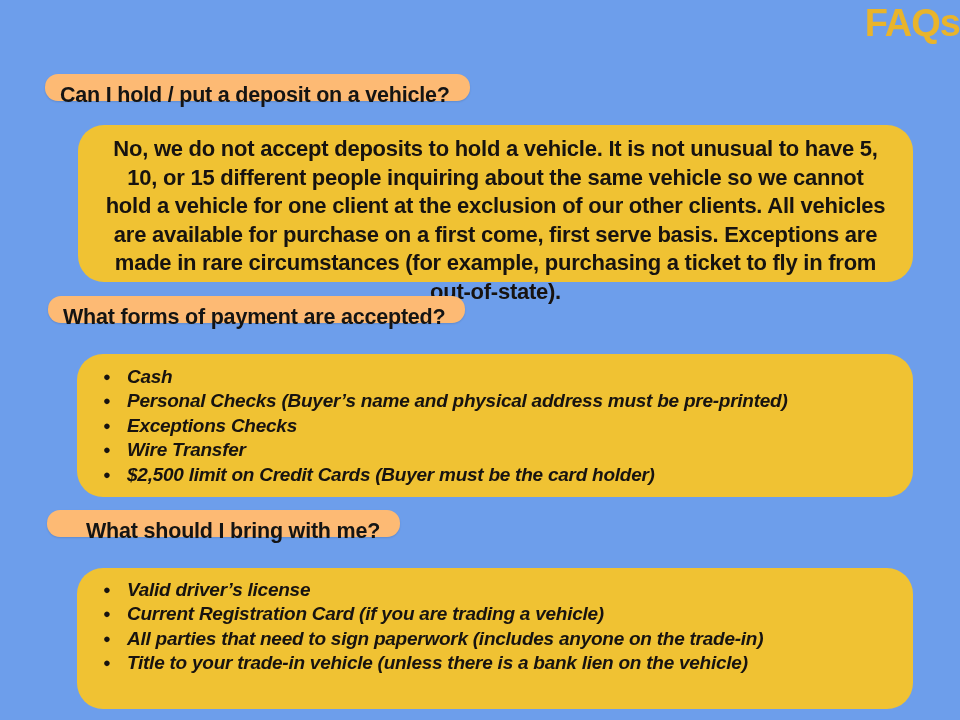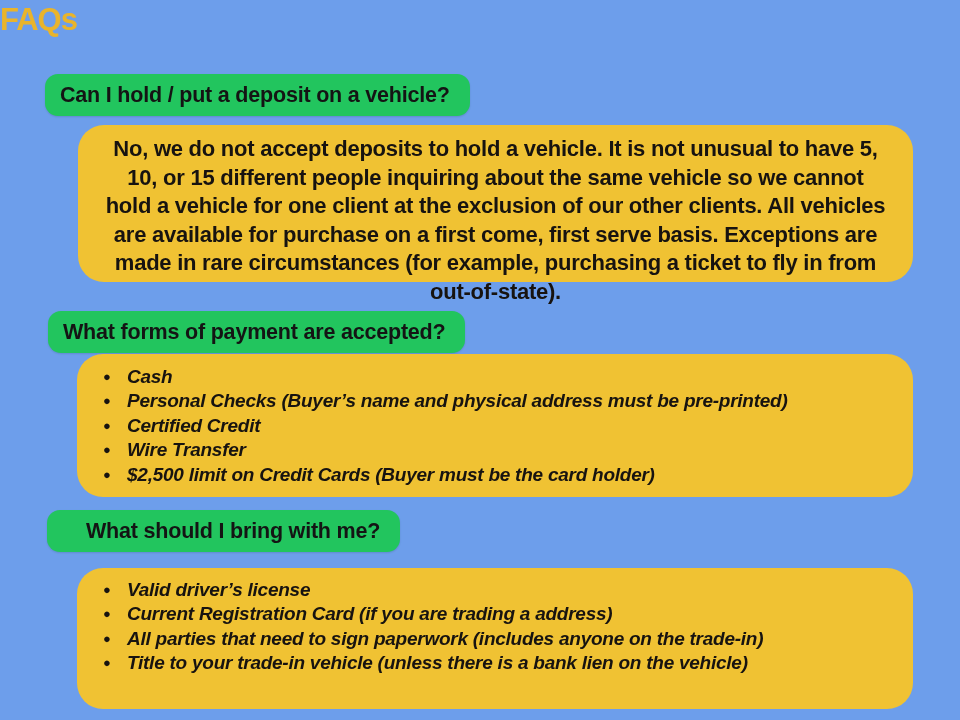--- a/index.html
+++ b/index.html
@@ -9,42 +9,42 @@
     overflow: hidden;
   }
   .slide {
     position: relative;
     width: 960px; height: 720px;
     background: #6D9EEB;
   }
   .slide-title {
     position: absolute;
     top: 2px; left: 0; width: 960px;
-    text-align: left;
-    font-size: 31px;
+    text-align: right;
+    font-size: 38px;
     font-weight: bold;
     color: #E9B42B;
     letter-spacing: -1px;
   }
   .question-box {
     position: absolute;
-    background: #22c55e;
+    background: #fdba74;
     border-radius: 13px;
-    height: 42px;
+    height: 27px;
     line-height: 42px;
     padding: 0 20px 0 15px;
     font-size: 21.5px;
     font-weight: bold;
     color: #141414;
     white-space: nowrap;
     letter-spacing: -0.2px;
     box-shadow: 0 1px 2px rgba(0,0,0,0.12);
   }
   .q1 { left: 45px; top: 74px; }
-  .q2 { left: 48px; top: 311px; }
+  .q2 { left: 48px; top: 296px; }
   .q3 { left: 47px; top: 510px; padding-left: 39px; }
   .answer-box {
     position: absolute;
     background: #F0C233;
     border-radius: 26px;
     color: #171310;
     font-weight: bold;
     box-sizing: border-box;
     letter-spacing: -0.25px;
   }
@@ -85,30 +85,30 @@
   <div class="question-box q1">Can I hold / put a deposit on a vehicle?</div>
 
   <div class="answer-box a1">No, we do not accept deposits to hold a vehicle. It is not unusual to have 5, 10, or 15 different people inquiring about the same vehicle so we cannot hold a vehicle for one client at the exclusion of our other clients. All vehicles are available for purchase on a first come, first serve basis. Exceptions are made in rare circumstances (for example, purchasing a ticket to fly in from out-of-state).</div>
 
   <div class="question-box q2">What forms of payment are accepted?</div>
 
   <div class="answer-box a2">
     <ul class="bullet-list">
       <li>Cash</li>
       <li>Personal Checks (Buyer’s name and physical address must be pre-printed)</li>
-      <li>Certified Credit</li>
+      <li>Exceptions Checks</li>
       <li>Wire Transfer</li>
       <li>$2,500 limit on Credit Cards (Buyer must be the card holder)</li>
     </ul>
   </div>
 
   <div class="question-box q3">What should I bring with me?</div>
 
   <div class="answer-box a3">
     <ul class="bullet-list">
       <li>Valid driver’s license</li>
-      <li>Current Registration Card (if you are trading a address)</li>
+      <li>Current Registration Card (if you are trading a vehicle)</li>
       <li>All parties that need to sign paperwork (includes anyone on the trade-in)</li>
       <li>Title to your trade-in vehicle (unless there is a bank lien on the vehicle)</li>
     </ul>
   </div>
 
 </div>
 
 </body></html>

